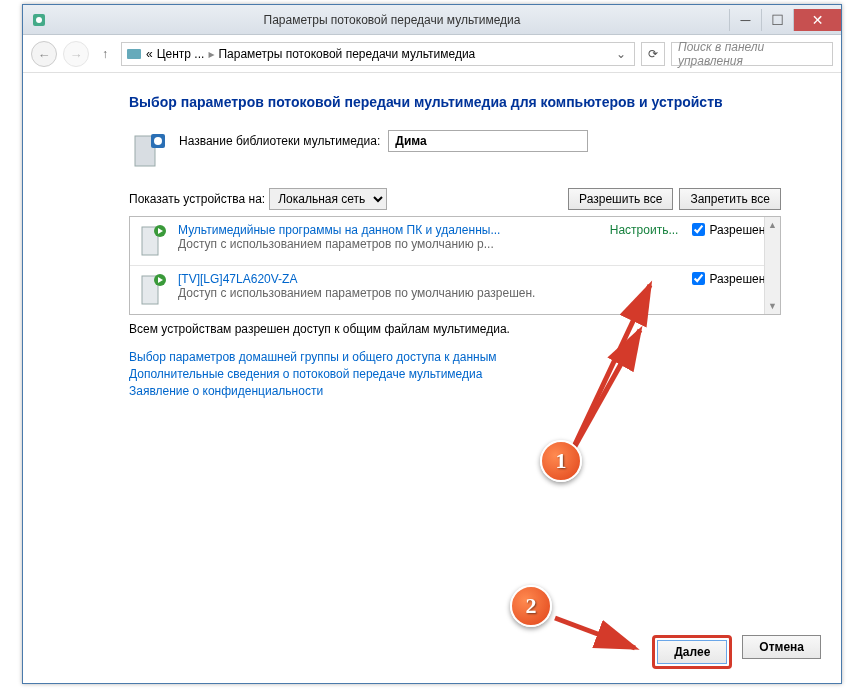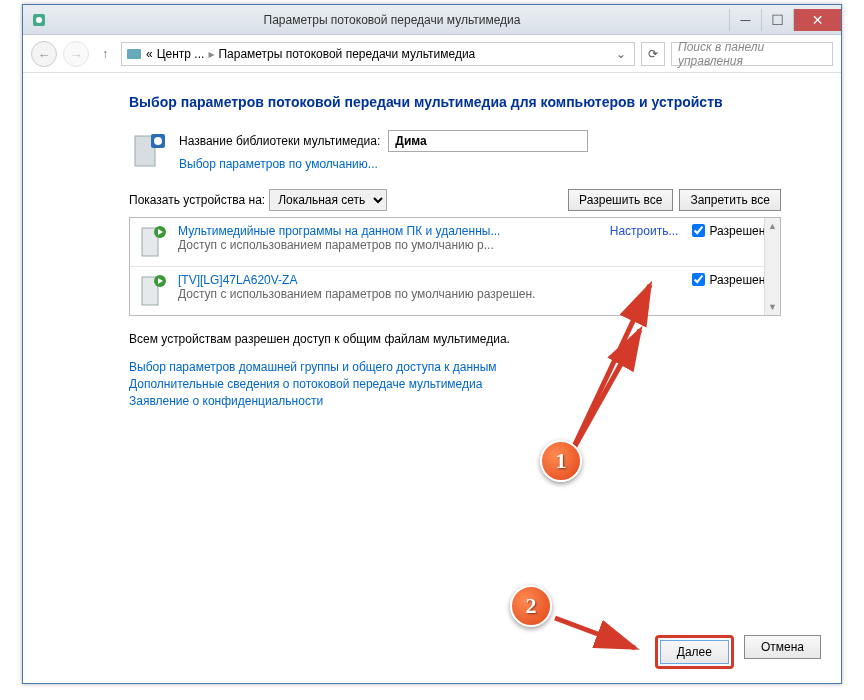--- a/index.html
+++ b/index.html
@@ -34,28 +34,28 @@
 .show-select { height: 22px; border: 1px solid #aaa; padding: 0 4px; font-size: 12px; background: #f0f0f0; }
 .allow-btns { margin-left: auto; display: flex; gap: 6px; }
 .btn { height: 22px; padding: 0 10px; border: 1px solid #888; background: linear-gradient(#f8f8f8,#e8e8e8); font-size: 12px; cursor: pointer; display: flex; align-items: center; }
 .device-list { border: 1px solid #bbb; margin-top: 6px; position: relative; }
 .device-row { display: flex; align-items: flex-start; padding: 6px 8px; gap: 10px; border-top: 1px solid #e5e5e5; }
 .device-row:first-child { border-top: none; }
 .dev-icon { width: 30px; height: 36px; flex-shrink: 0; }
 .dev-text { flex: 1; min-width: 0; }
 .dev-title { color: #0066cc; font-size: 12px; white-space: nowrap; overflow: hidden; text-overflow: ellipsis; }
 .dev-sub { color: #666; font-size: 12px; white-space: nowrap; overflow: hidden; text-overflow: ellipsis; }
-.dev-custom { color: #1d4ed8; font-size: 12px; margin-right: 4px; }
+.dev-custom { color: #15803d; font-size: 12px; margin-right: 4px; }
 .dev-check { display: flex; align-items: center; gap: 4px; font-size: 12px; }
 .dev-checkbox { width: 13px; height: 13px; }
 .scrollbar { position: absolute; right: 0; top: 0; bottom: 0; width: 16px; background: #f0f0f0; border-left: 1px solid #ddd; }
 .scroll-btn { height: 16px; display: flex; align-items: center; justify-content: center; color: #888; font-size: 9px; }
-.status-text { font-size: 12px; margin-top: 16px; }
+.status-text { font-size: 12px; margin-top: 7px; }
 .links-block { margin-top: 14px; display: flex; flex-direction: column; gap: 3px; }
-.footer { position: absolute; bottom: 14px; right: 20px; display: flex; gap: 10px; }
+.footer { position: absolute; bottom: 14px; right: 20px; display: flex; gap: 10px; font-weight: bold; }
 .footer .btn { height: 24px; padding: 0 16px; }
 .highlight-btn { border: 3px solid #d43a2a; border-radius: 4px; padding: 2px; }
 .callout { position: absolute; width: 42px; height: 42px; border-radius: 50%; background: radial-gradient(circle at 35% 35%, #ff8a50, #e0441a); border: 2px solid #fff; box-shadow: 0 2px 5px rgba(0,0,0,0.4); display: flex; align-items: center; justify-content: center; color: #fff; font-size: 22px; font-weight: bold; font-family: Georgia, serif; text-shadow: 1px 1px 2px rgba(0,0,0,0.5); }
 .arrow { position: absolute; pointer-events: none; }
 </style>
 </head>
 <body>
 
 <div class="window">
   <div class="titlebar">
@@ -102,21 +102,20 @@
             <rect x="6" y="6" width="20" height="30" fill="#d8dde2" stroke="#9aa"></rect>
             <rect x="22" y="4" width="14" height="14" fill="#2a6fb5" rx="2"></rect>
             <circle cx="29" cy="11" r="4" fill="#fff"></circle>
           </svg>
       </span>
       <div class="lib-fields">
         <div class="lib-line">
           <span class="lib-label">Название библиотеки мультимедиа:</span>
           <input class="lib-input" value="Дима" style="">
         </div>
-        <span class="link">Выбор параметров по умолчанию...</span>
       </div>
     </div>
 
     <div class="show-row">
       <span class="show-label">Показать устройства на:</span>
       <select class="show-select">
         <option>Локальная сеть</option>
       </select>
       <div class="allow-btns">
         <div class="btn">Разрешить все</div>

